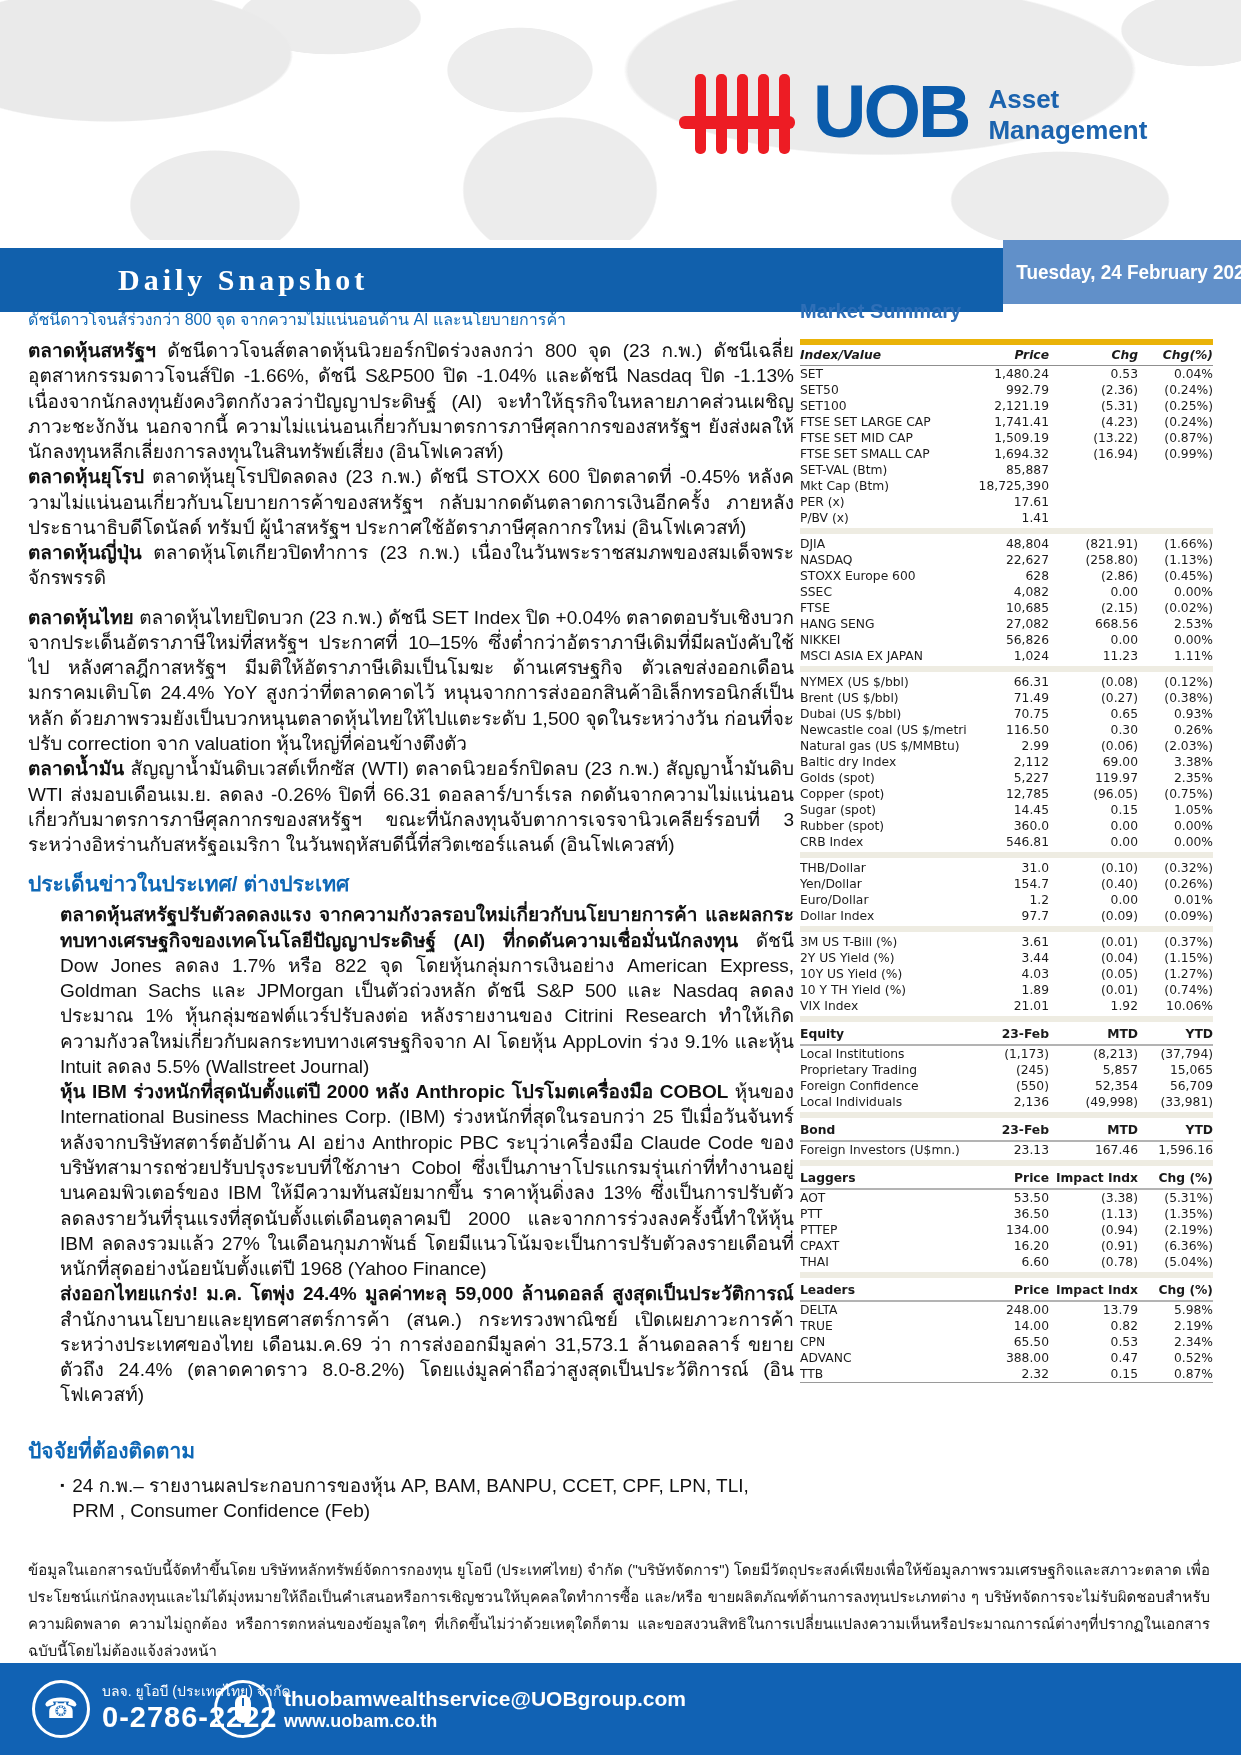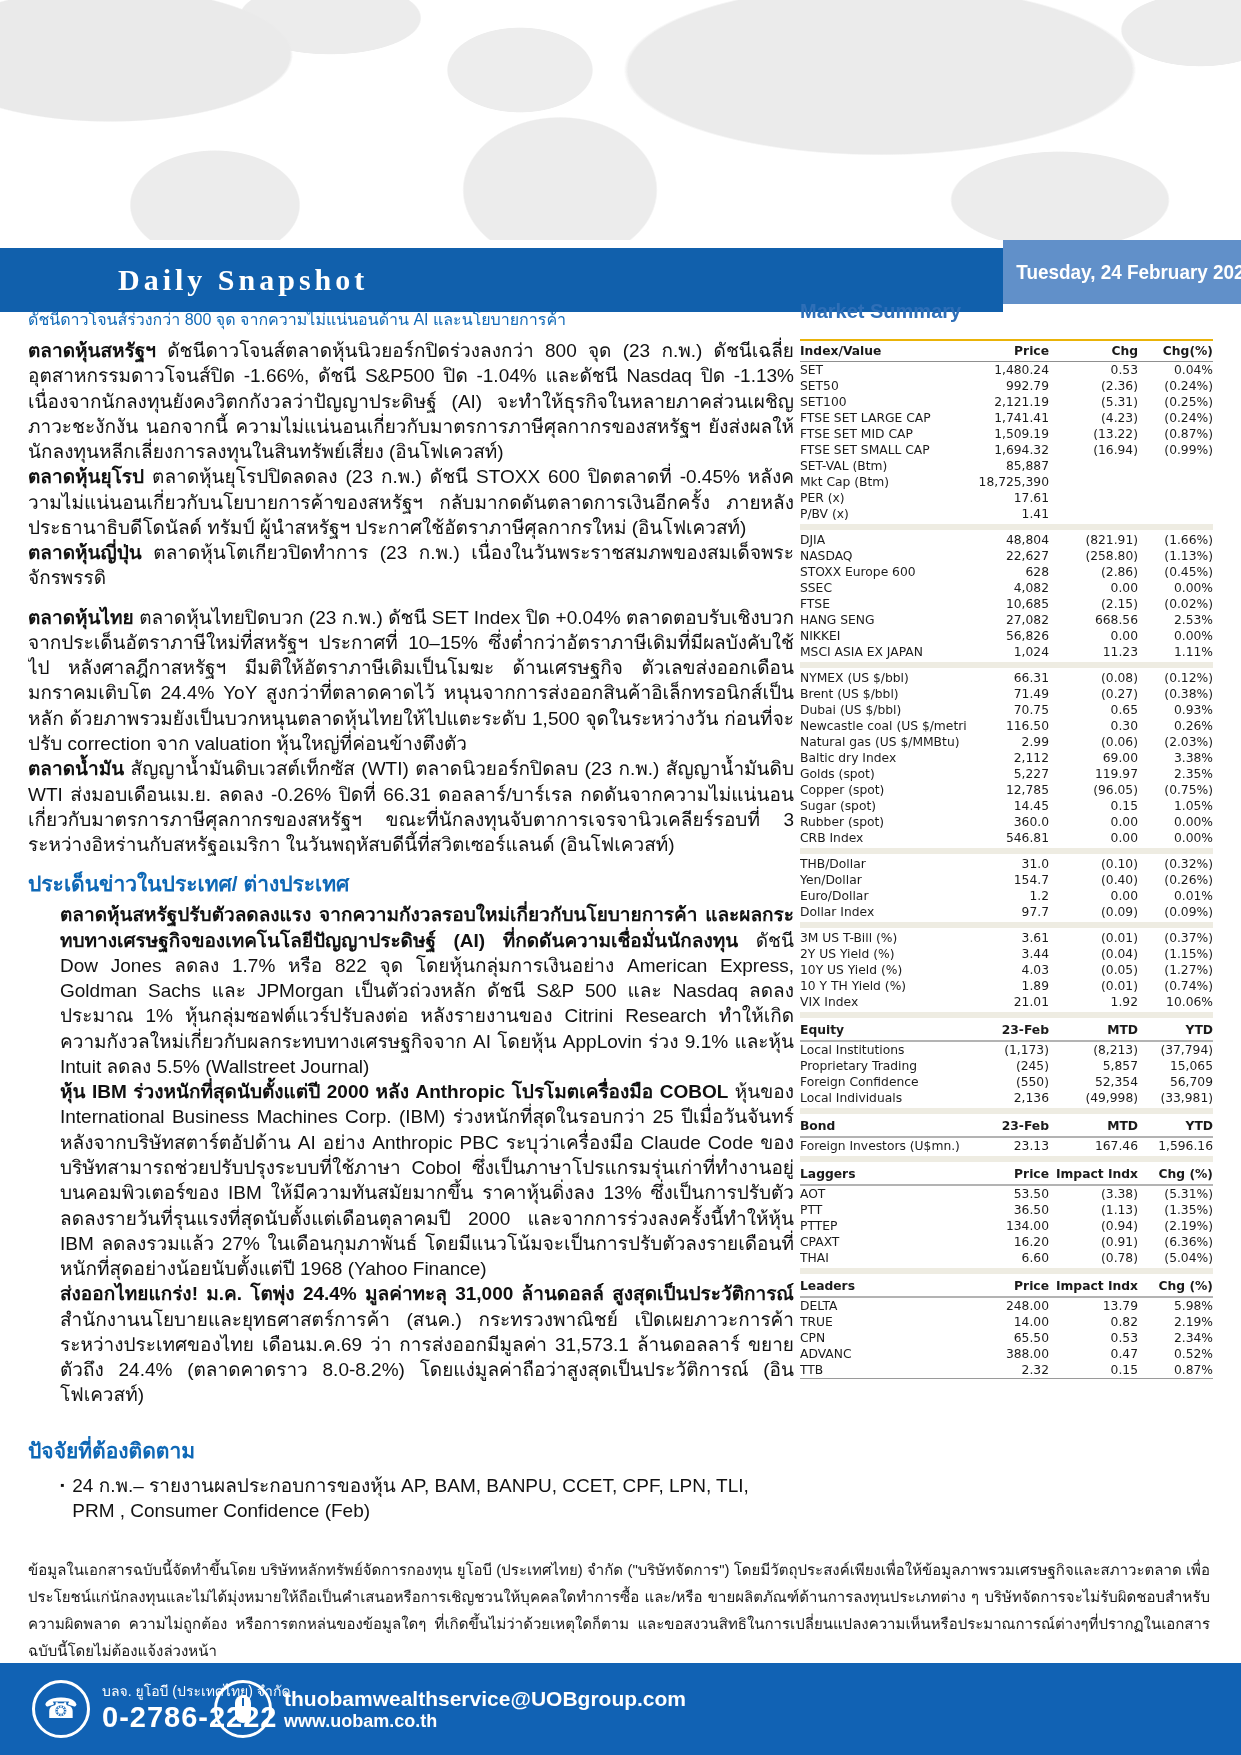--- a/index.html
+++ b/index.html
@@ -46,21 +46,21 @@
   .bullet{display:flex;margin-left:32px;font-size:19px;line-height:1.33;}
   .bullet .mk{font-size:12px;margin:5px 8px 0 0;}
 
   
   .col-right{position:absolute;top:300px;left:800px;width:413px;}
   .ms-title{color:#2f6fb7;font-weight:bold;font-size:20px;margin:0 0 16px 0;}
   .mtable{width:413px;border-bottom:1px solid #9a9a9a;font-family:"DejaVu Sans",sans-serif;
           font-size:12.3px;color:#1a1a1a;}
   .trow{display:flex;align-items:center;height:16px;}
   .trow.thead{font-weight:bold;height:20px;}
-  .trow.main-head{border-top:2px solid #eab308;border-bottom:1px solid #8f8f8f;}
+  .trow.main-head{border-top:6px solid #eab308;border-bottom:1px solid #8f8f8f;font-style:italic;}
   .trow.sub-head{border-bottom:2px solid #b3b3b3;}
   .c-name{width:170px;white-space:nowrap;overflow:hidden;}
   .c-price{width:79px;text-align:right;white-space:nowrap;}
   .c-chg{width:89px;text-align:right;white-space:nowrap;}
   .c-pct{width:75px;text-align:right;white-space:nowrap;}
   .tsep{height:6px;background:#eeece2;margin:2px 0;}
 
   
   .disclaimer{position:absolute;top:1556px;left:28px;width:1182px;font-size:15px;
       line-height:1.8;text-align:justify;color:#1a1a1a;}
@@ -81,20 +81,35 @@
   .email{font-size:21px;font-weight:bold;}
   .website{font-size:18px;font-weight:bold;}
 </style>
 </head>
 <body>
 
 <div class="page">
 
   <div class="header">
     <div class="map"></div>
+    <div class="logo">
+      <div class="mark">
+        <i class="vb" style="left:0"></i>
+          <i class="vb" style="left:21px"></i>
+          <i class="vb" style="left:42px"></i>
+          <i class="vb" style="left:63px"></i>
+          <i class="vb" style="left:84px"></i>
+        <i class="hb"></i>
+      </div>
+      <div class="brand">UOB</div>
+      <div class="tagline">
+        <div>Asset</div>
+        <div>Management</div>
+      </div>
+    </div>
   </div>
 
   <div class="titlebar">
     <div class="tb-left">
       <span>Daily Snapshot</span>
     </div>
     <div class="tb-right">
       <span>Tuesday, 24 February 2026</span>
     </div>
   </div>
@@ -105,21 +120,21 @@
         <p class="para"><b>ตลาดหุ้นสหรัฐฯ</b> ดัชนีดาวโจนส์ตลาดหุ้นนิวยอร์กปิดร่วงลงกว่า 800 จุด (23 ก.พ.) ดัชนีเฉลี่ยอุตสาหกรรมดาวโจนส์ปิด -1.66%, ดัชนี S&amp;P500 ปิด -1.04% และดัชนี Nasdaq ปิด -1.13% เนื่องจากนักลงทุนยังคงวิตกกังวลว่าปัญญาประดิษฐ์ (AI) จะทำให้ธุรกิจในหลายภาคส่วนเผชิญภาวะชะงักงัน นอกจากนี้ ความไม่แน่นอนเกี่ยวกับมาตรการภาษีศุลกากรของสหรัฐฯ ยังส่งผลให้นักลงทุนหลีกเลี่ยงการลงทุนในสินทรัพย์เสี่ยง (อินโฟเควสท์)</p>
         <p class="para"><b>ตลาดหุ้นยุโรป</b> ตลาดหุ้นยุโรปปิดลดลง (23 ก.พ.) ดัชนี STOXX 600 ปิดตลาดที่ -0.45% หลังความไม่แน่นอนเกี่ยวกับนโยบายการค้าของสหรัฐฯ กลับมากดดันตลาดการเงินอีกครั้ง ภายหลังประธานาธิบดีโดนัลด์ ทรัมป์ ผู้นำสหรัฐฯ ประกาศใช้อัตราภาษีศุลกากรใหม่ (อินโฟเควสท์)</p>
         <p class="para"><b>ตลาดหุ้นญี่ปุ่น</b> ตลาดหุ้นโตเกียวปิดทำการ (23 ก.พ.) เนื่องในวันพระราชสมภพของสมเด็จพระจักรพรรดิ</p>
         <p class="para gap"><b>ตลาดหุ้นไทย</b> ตลาดหุ้นไทยปิดบวก (23 ก.พ.) ดัชนี SET Index ปิด +0.04% ตลาดตอบรับเชิงบวกจากประเด็นอัตราภาษีใหม่ที่สหรัฐฯ ประกาศที่ 10–15% ซึ่งต่ำกว่าอัตราภาษีเดิมที่มีผลบังคับใช้ไป หลังศาลฎีกาสหรัฐฯ มีมติให้อัตราภาษีเดิมเป็นโมฆะ ด้านเศรษฐกิจ ตัวเลขส่งออกเดือนมกราคมเติบโต 24.4% YoY สูงกว่าที่ตลาดคาดไว้ หนุนจากการส่งออกสินค้าอิเล็กทรอนิกส์เป็นหลัก ด้วยภาพรวมยังเป็นบวกหนุนตลาดหุ้นไทยให้ไปแตะระดับ 1,500 จุดในระหว่างวัน ก่อนที่จะปรับ correction จาก valuation หุ้นใหญ่ที่ค่อนข้างตึงตัว</p>
         <p class="para"><b>ตลาดน้ำมัน</b> สัญญาน้ำมันดิบเวสต์เท็กซัส (WTI) ตลาดนิวยอร์กปิดลบ (23 ก.พ.) สัญญาน้ำมันดิบ WTI ส่งมอบเดือนเม.ย. ลดลง -0.26% ปิดที่ 66.31 ดอลลาร์/บาร์เรล กดดันจากความไม่แน่นอนเกี่ยวกับมาตรการภาษีศุลกากรของสหรัฐฯ ขณะที่นักลงทุนจับตาการเจรจานิวเคลียร์รอบที่ 3 ระหว่างอิหร่านกับสหรัฐอเมริกา ในวันพฤหัสบดีนี้ที่สวิตเซอร์แลนด์ (อินโฟเควสท์)</p>
       </div>
     <div class="sec-title">ประเด็นข่าวในประเทศ/ ต่างประเทศ</div>
     <div>
         <p class="news-item"><b>ตลาดหุ้นสหรัฐปรับตัวลดลงแรง จากความกังวลรอบใหม่เกี่ยวกับนโยบายการค้า และผลกระทบทางเศรษฐกิจของเทคโนโลยีปัญญาประดิษฐ์ (AI) ที่กดดันความเชื่อมั่นนักลงทุน</b> ดัชนี Dow Jones ลดลง 1.7% หรือ 822 จุด โดยหุ้นกลุ่มการเงินอย่าง American Express, Goldman Sachs และ JPMorgan เป็นตัวถ่วงหลัก ดัชนี S&amp;P 500 และ Nasdaq ลดลงประมาณ 1% หุ้นกลุ่มซอฟต์แวร์ปรับลงต่อ หลังรายงานของ Citrini Research ทำให้เกิดความกังวลใหม่เกี่ยวกับผลกระทบทางเศรษฐกิจจาก AI โดยหุ้น AppLovin ร่วง 9.1% และหุ้น Intuit ลดลง 5.5% (Wallstreet Journal)</p>
         <p class="news-item"><b>หุ้น IBM ร่วงหนักที่สุดนับตั้งแต่ปี 2000 หลัง Anthropic โปรโมตเครื่องมือ COBOL</b> หุ้นของ International Business Machines Corp. (IBM) ร่วงหนักที่สุดในรอบกว่า 25 ปีเมื่อวันจันทร์ หลังจากบริษัทสตาร์ตอัปด้าน AI อย่าง Anthropic PBC ระบุว่าเครื่องมือ Claude Code ของบริษัทสามารถช่วยปรับปรุงระบบที่ใช้ภาษา Cobol ซึ่งเป็นภาษาโปรแกรมรุ่นเก่าที่ทำงานอยู่บนคอมพิวเตอร์ของ IBM ให้มีความทันสมัยมากขึ้น ราคาหุ้นดิ่งลง 13% ซึ่งเป็นการปรับตัวลดลงรายวันที่รุนแรงที่สุดนับตั้งแต่เดือนตุลาคมปี 2000 และจากการร่วงลงครั้งนี้ทำให้หุ้น IBM ลดลงรวมแล้ว 27% ในเดือนกุมภาพันธ์ โดยมีแนวโน้มจะเป็นการปรับตัวลงรายเดือนที่หนักที่สุดอย่างน้อยนับตั้งแต่ปี 1968 (Yahoo Finance)</p>
-        <p class="news-item"><b>ส่งออกไทยแกร่ง! ม.ค. โตพุ่ง 24.4% มูลค่าทะลุ 31,000 ล้านดอลล์ สูงสุดเป็นประวัติการณ์</b> สำนักงานนโยบายและยุทธศาสตร์การค้า (สนค.) กระทรวงพาณิชย์ เปิดเผยภาวะการค้าระหว่างประเทศของไทย เดือนม.ค.69 ว่า การส่งออกมีมูลค่า 31,573.1 ล้านดอลลาร์ ขยายตัวถึง 24.4% (ตลาดคาดราว 8.0-8.2%) โดยแง่มูลค่าถือว่าสูงสุดเป็นประวัติการณ์ (อินโฟเควสท์)</p>
+        <p class="news-item"><b>ส่งออกไทยแกร่ง! ม.ค. โตพุ่ง 24.4% มูลค่าทะลุ 59,000 ล้านดอลล์ สูงสุดเป็นประวัติการณ์</b> สำนักงานนโยบายและยุทธศาสตร์การค้า (สนค.) กระทรวงพาณิชย์ เปิดเผยภาวะการค้าระหว่างประเทศของไทย เดือนม.ค.69 ว่า การส่งออกมีมูลค่า 31,573.1 ล้านดอลลาร์ ขยายตัวถึง 24.4% (ตลาดคาดราว 8.0-8.2%) โดยแง่มูลค่าถือว่าสูงสุดเป็นประวัติการณ์ (อินโฟเควสท์)</p>
       </div>
     <div class="watch-title">ปัจจัยที่ต้องติดตาม</div>
     <div>
         <div class="bullet">
           <span class="mk">▪</span>
           <span>24 ก.พ.– รายงานผลประกอบการของหุ้น AP, BAM, BANPU, CCET, CPF, LPN, TLI, PRM , Consumer Confidence (Feb)</span>
         </div>
       </div>
   </div>
 

